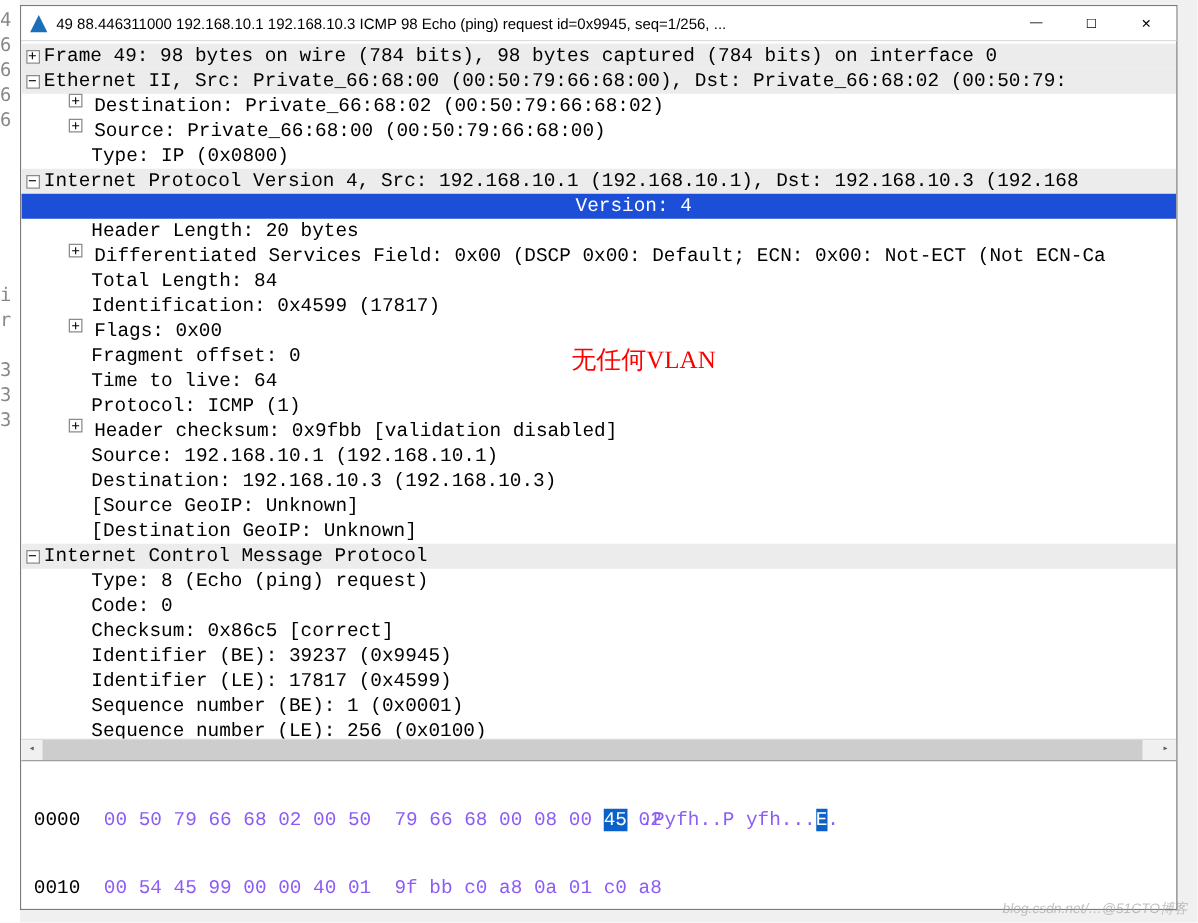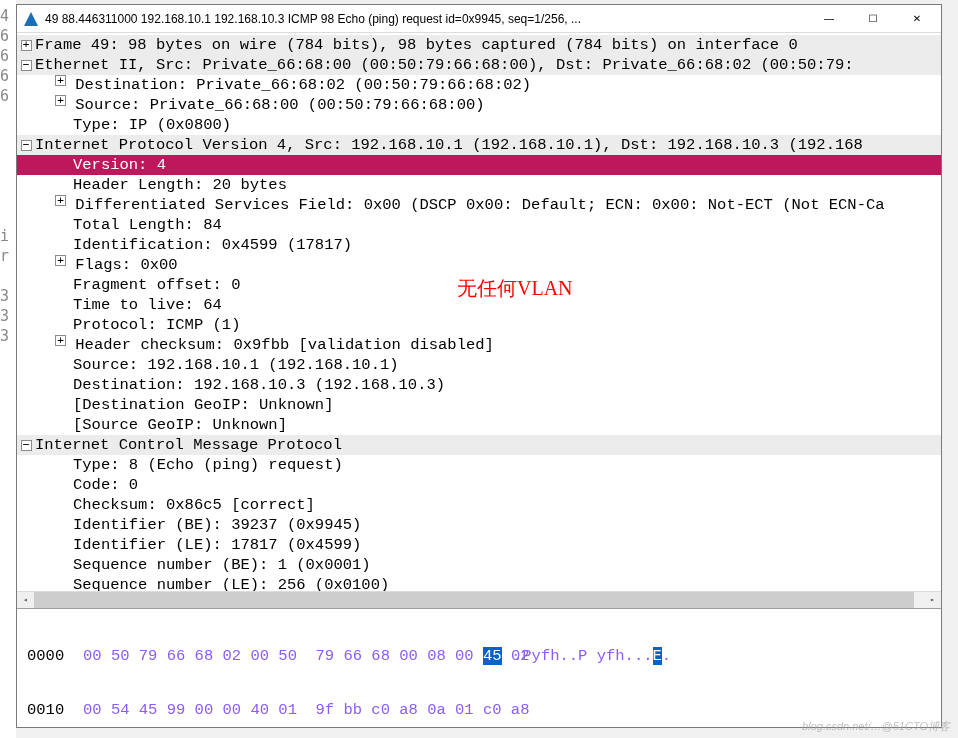--- a/index.html
+++ b/index.html
@@ -100,21 +100,21 @@
     align-items: center;
     justify-content: center;
     font-size: 11px;
     line-height: 0;
     color: #000;
     cursor: pointer;
     font-family: monospace;
   }
   .lbl { flex: 1; overflow: hidden; }
   .hdr { background: #ececec; }
-  .sel { background: #be185d; color: #ffffff; }
+  .sel { background: #1d4ed8; color: #ffffff; text-align: center; }
   .ind1 { padding-left: 20px; }
   .ind2 { padding-left: 38px; }
   .annot {
     position: absolute;
     color: #ff0000;
     font-family: Liberation Serif, serif;
     font-size: 20px;
     font-weight: 400;
     pointer-events: none;
   }
@@ -233,22 +233,22 @@
         <div class="row"><span class="gutter"></span><span class="ind1" style="display:flex;"><span class="exp">+</span><span>&nbsp;</span></span><span class="lbl">Differentiated Services Field: 0x00 (DSCP 0x00: Default; ECN: 0x00: Not-ECT (Not ECN-Ca</span></div>
         <div class="row"><span class="gutter"></span><span class="ind2"></span><span class="lbl">Total Length: 84</span></div>
         <div class="row"><span class="gutter"></span><span class="ind2"></span><span class="lbl">Identification: 0x4599 (17817)</span></div>
         <div class="row"><span class="gutter"></span><span class="ind1" style="display:flex;"><span class="exp">+</span><span>&nbsp;</span></span><span class="lbl">Flags: 0x00</span></div>
         <div class="row"><span class="gutter"></span><span class="ind2"></span><span class="lbl">Fragment offset: 0</span></div>
         <div class="row"><span class="gutter"></span><span class="ind2"></span><span class="lbl">Time to live: 64</span></div>
         <div class="row"><span class="gutter"></span><span class="ind2"></span><span class="lbl">Protocol: ICMP (1)</span></div>
         <div class="row"><span class="gutter"></span><span class="ind1" style="display:flex;"><span class="exp">+</span><span>&nbsp;</span></span><span class="lbl">Header checksum: 0x9fbb [validation disabled]</span></div>
         <div class="row"><span class="gutter"></span><span class="ind2"></span><span class="lbl">Source: 192.168.10.1 (192.168.10.1)</span></div>
         <div class="row"><span class="gutter"></span><span class="ind2"></span><span class="lbl">Destination: 192.168.10.3 (192.168.10.3)</span></div>
+        <div class="row"><span class="gutter"></span><span class="ind2"></span><span class="lbl">[Source GeoIP: Unknown]</span></div>
         <div class="row"><span class="gutter"></span><span class="ind2"></span><span class="lbl">[Destination GeoIP: Unknown]</span></div>
-        <div class="row"><span class="gutter"></span><span class="ind2"></span><span class="lbl">[Source GeoIP: Unknown]</span></div>
 
         <div class="row hdr"><span class="gutter"><span class="exp">−</span></span><span class="lbl">Internet Control Message Protocol</span></div>
         <div class="row"><span class="gutter"></span><span class="ind2"></span><span class="lbl">Type: 8 (Echo (ping) request)</span></div>
         <div class="row"><span class="gutter"></span><span class="ind2"></span><span class="lbl">Code: 0</span></div>
         <div class="row"><span class="gutter"></span><span class="ind2"></span><span class="lbl">Checksum: 0x86c5 [correct]</span></div>
         <div class="row"><span class="gutter"></span><span class="ind2"></span><span class="lbl">Identifier (BE): 39237 (0x9945)</span></div>
         <div class="row"><span class="gutter"></span><span class="ind2"></span><span class="lbl">Identifier (LE): 17817 (0x4599)</span></div>
         <div class="row"><span class="gutter"></span><span class="ind2"></span><span class="lbl">Sequence number (BE): 1 (0x0001)</span></div>
         <div class="row"><span class="gutter"></span><span class="ind2"></span><span class="lbl">Sequence number (LE): 256 (0x0100)</span></div>
       </div>

